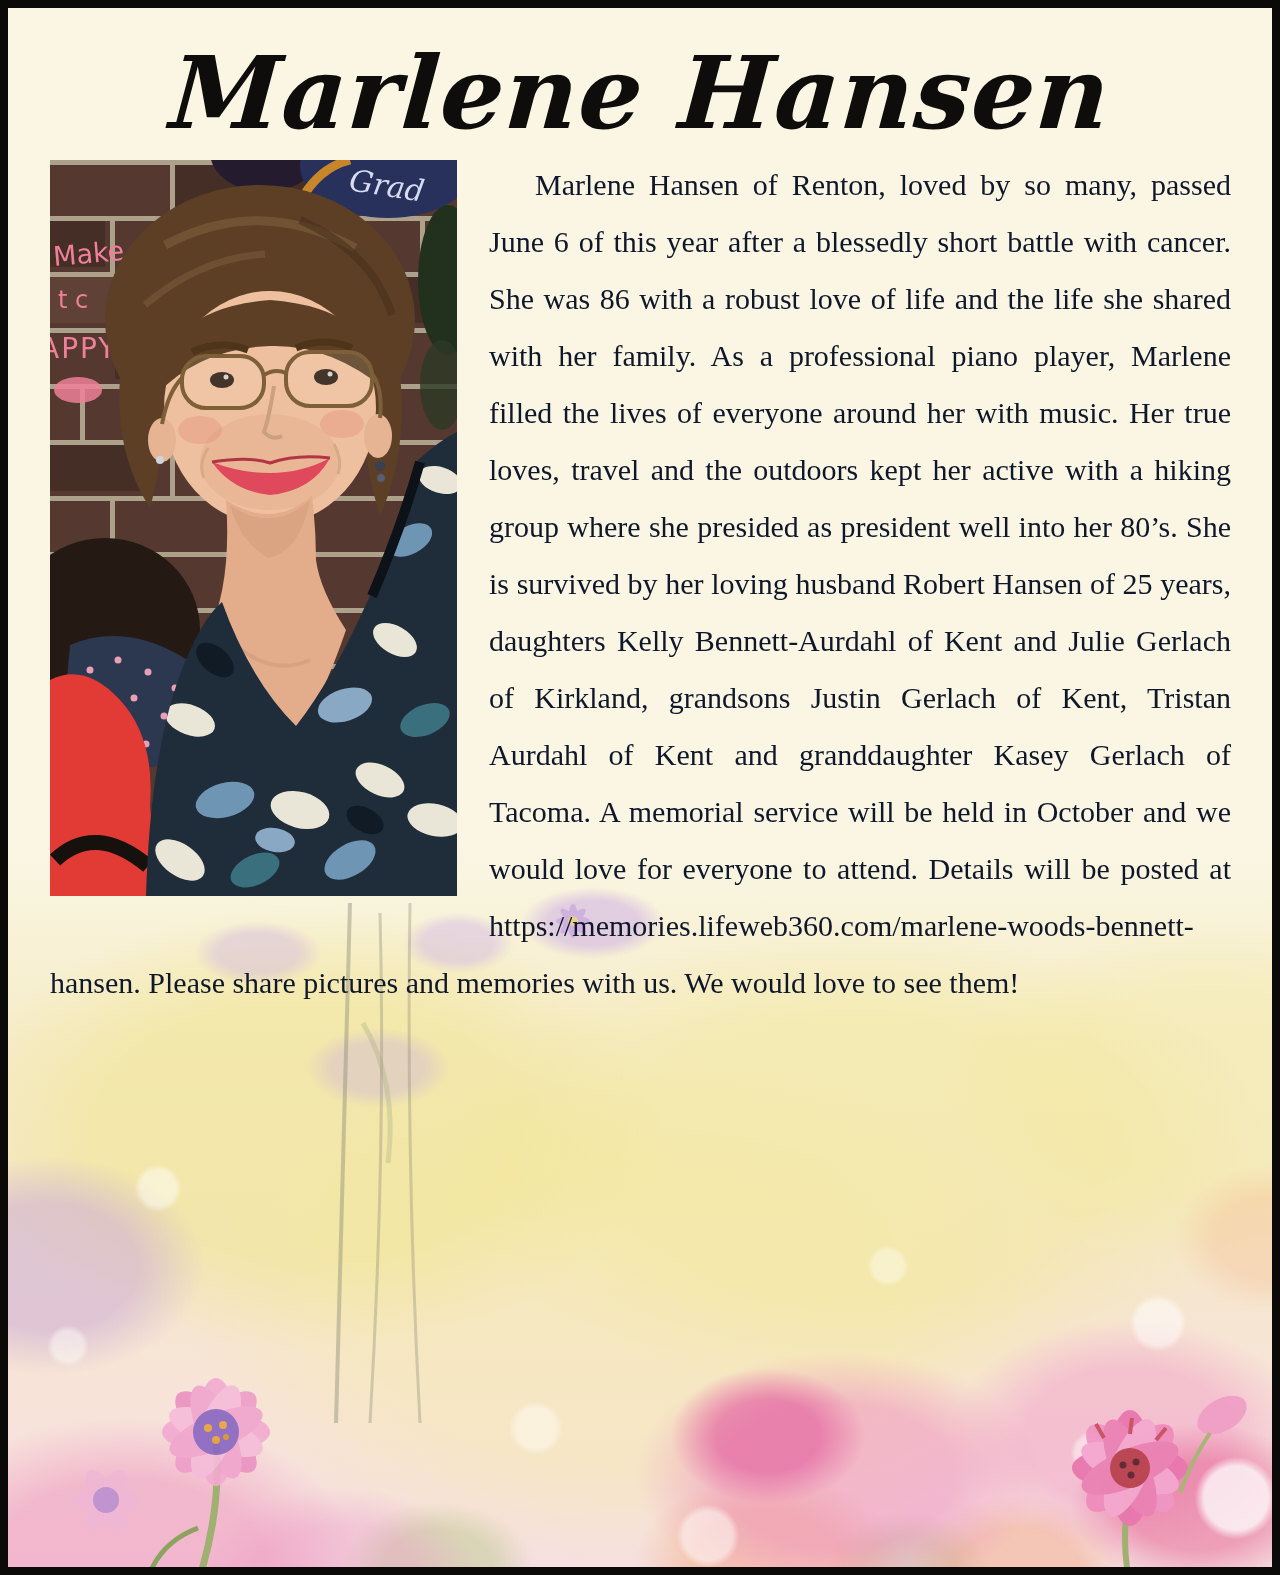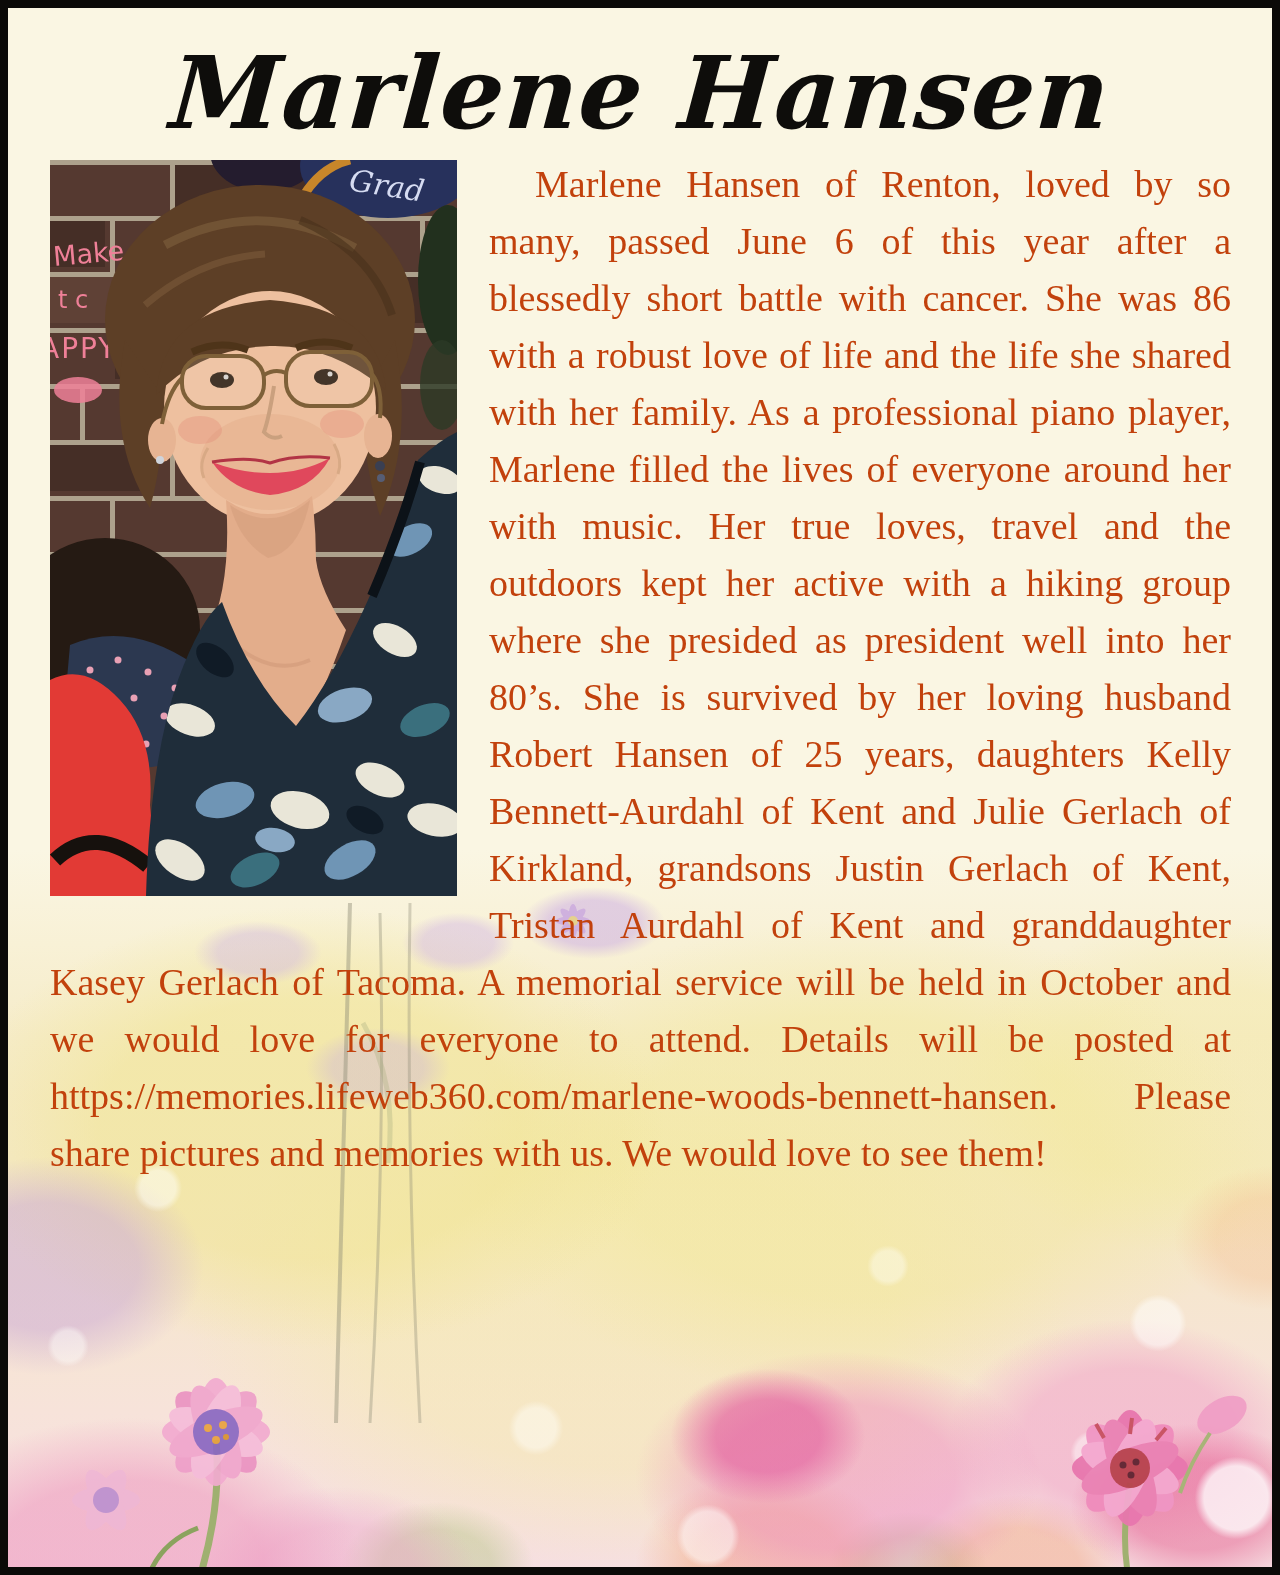--- a/index.html
+++ b/index.html
@@ -62,25 +62,25 @@
     transform: skewX(-4deg);
   }
   .photo-wrap {
     float: left;
     width: 407px; height: 736px;
     margin: 4px 32px 4px 0;
   }
   .photo-wrap svg { display: block; width: 100%; height: 100%; }
   .body-text {
     margin: 0;
-    font-size: 38px;
+    font-size: 30px;
     line-height: 57px;
     text-align: justify;
     text-indent: 46px;
-    color: #c2410c;
+    color: #0f172a;
     overflow-wrap: anywhere;
   }
 </style>
 </head>
 <body>
 
 <div class="page">
 
   <div class="bg-art"></div>
 

